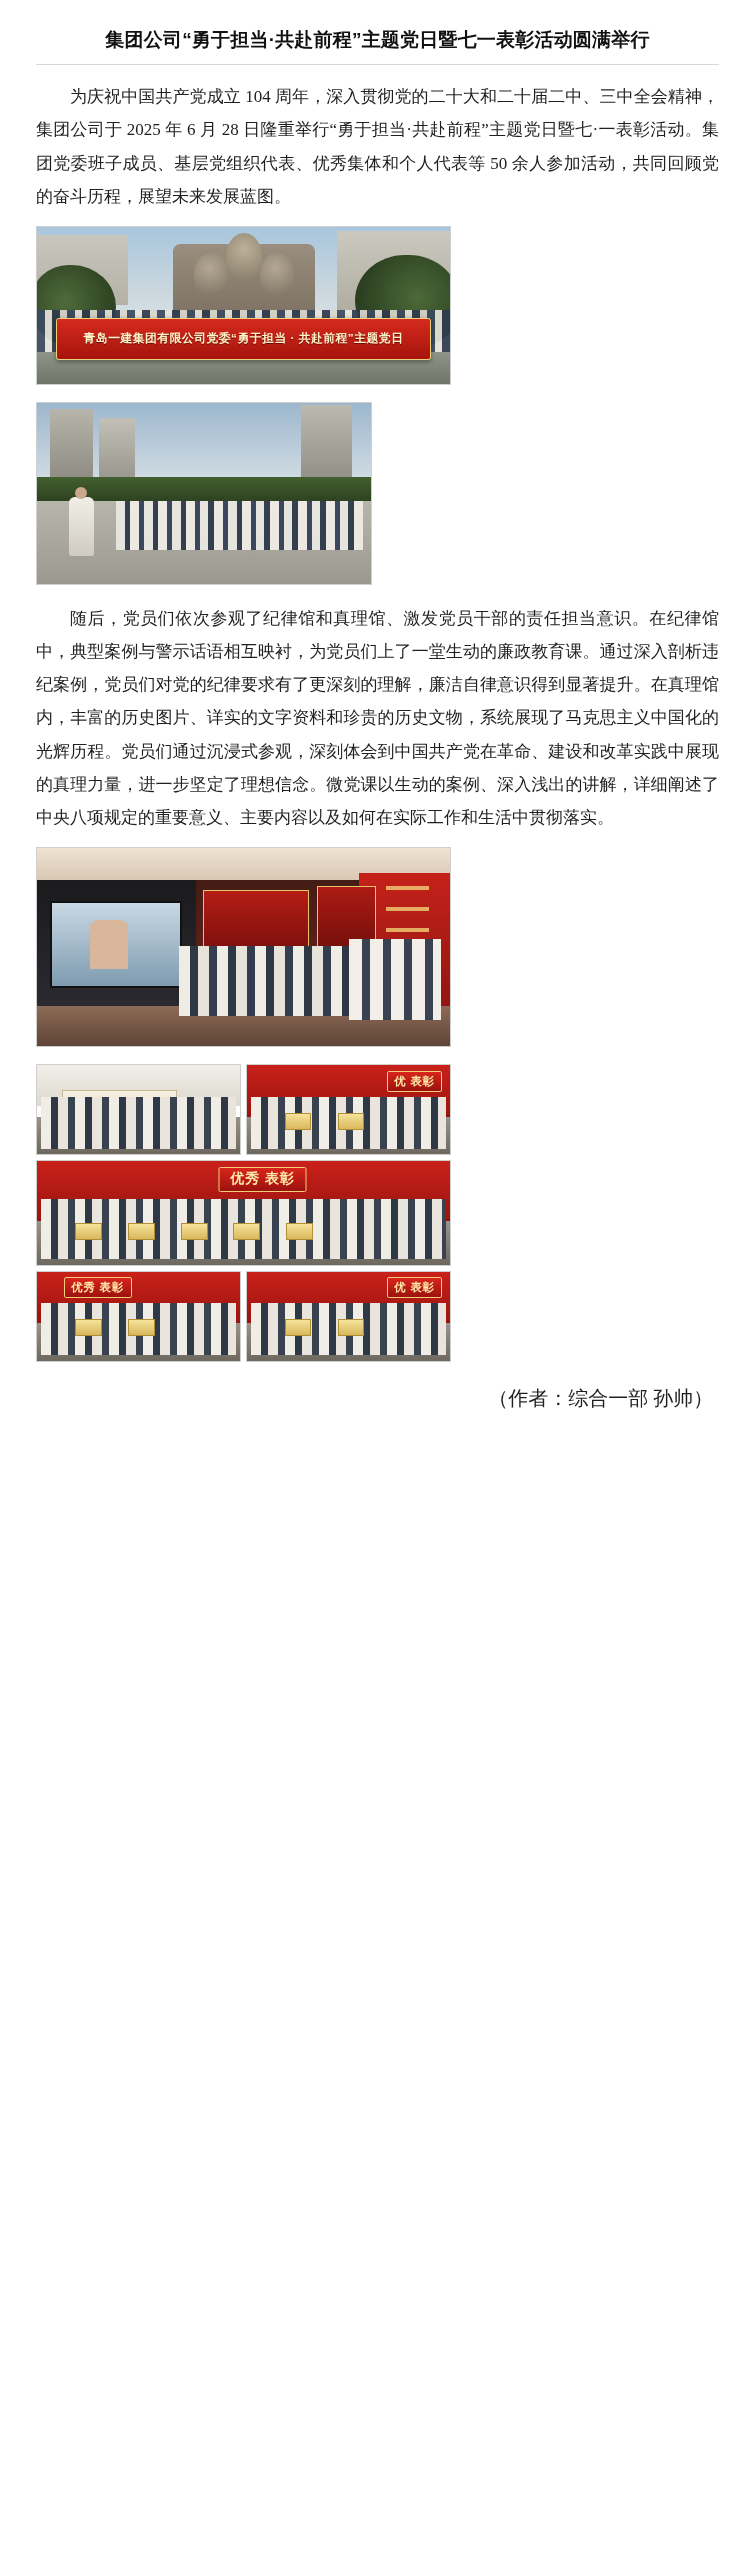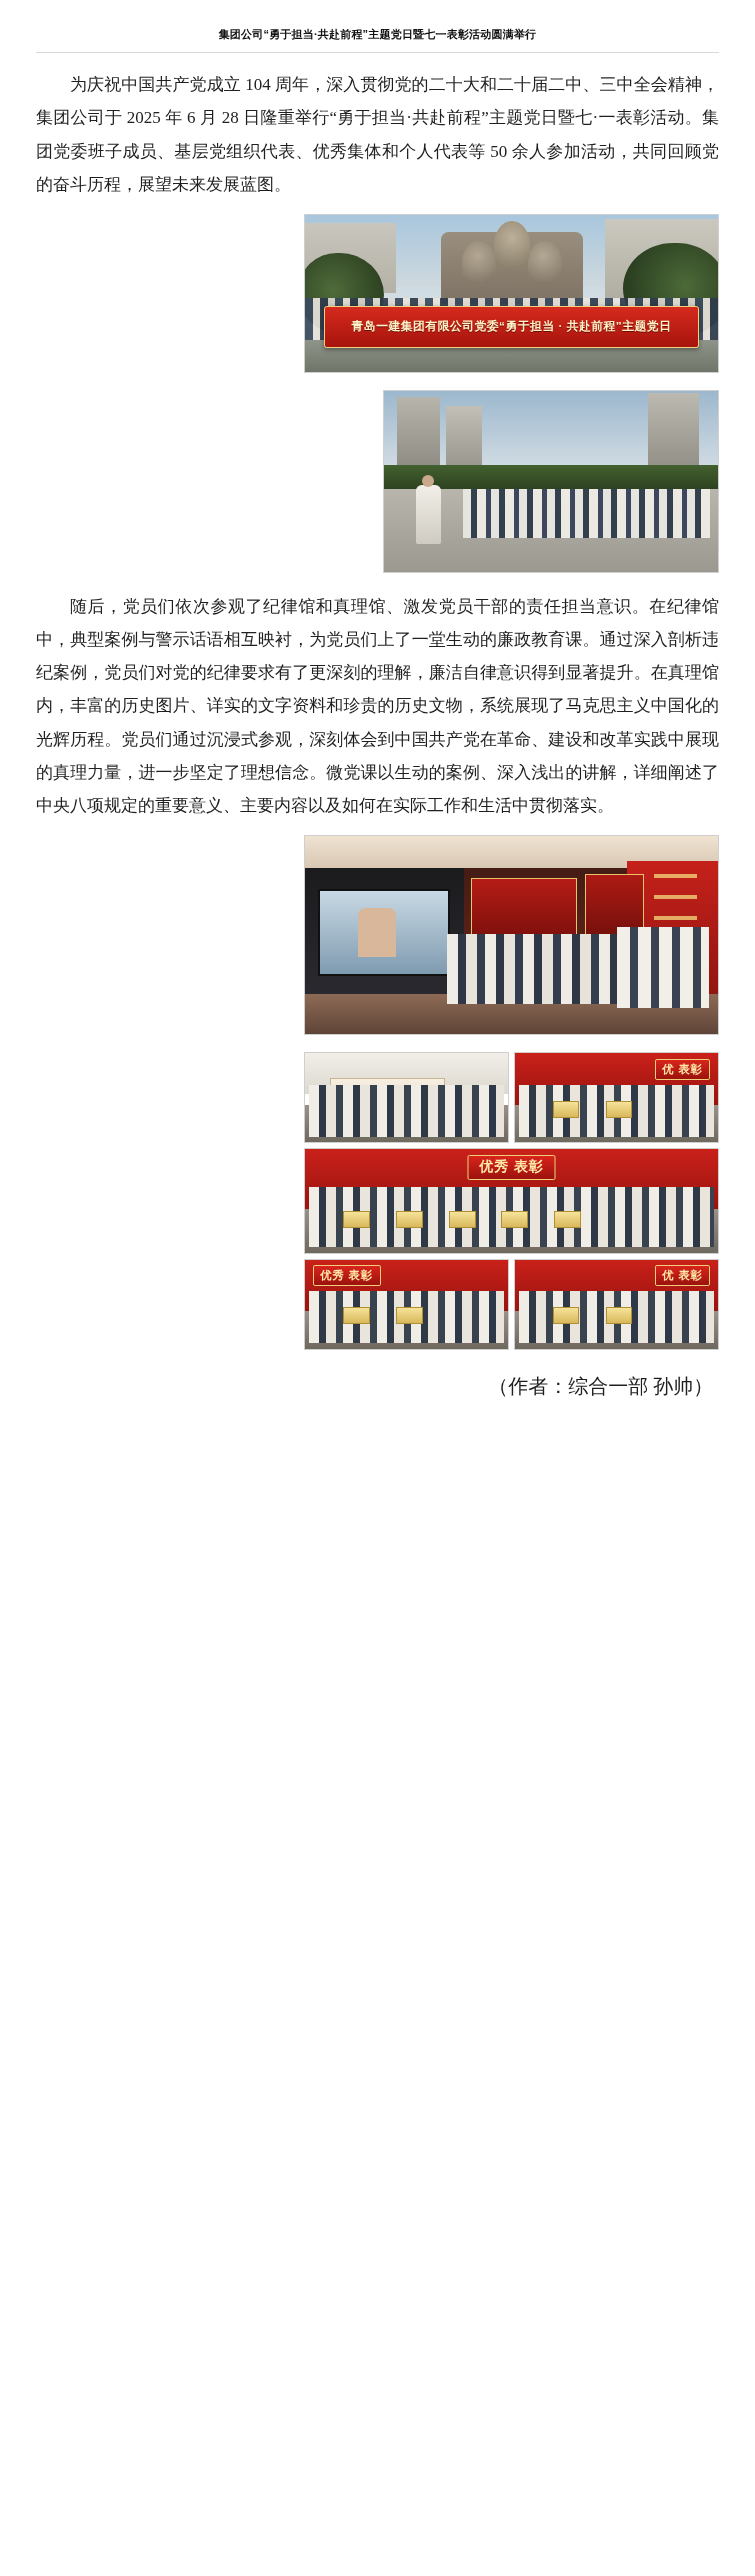--- a/index.html
+++ b/index.html
@@ -15,21 +15,21 @@
   .page {
     width: 755px;
     box-sizing: border-box;
     padding: 24.6px 36px 28px 36px;
     background: #fff;
   }
   .title {
     text-align: center;
     font-family: "Liberation Sans", "DejaVu Sans", sans-serif;
     font-weight: bold;
-    font-size: 11px;
+    font-size: 19px;
     line-height: 1.5;
     color: #111;
     letter-spacing: 0.2px;
     margin: 1.9px 0 9.4px 0;
   }
   .rule {
     height: 0.9px;
     background: #d8d8d8;
     margin: 9.4px 0 15px 0;
   }
@@ -38,21 +38,21 @@
     line-height: 1.95;
     text-align: justify;
     text-justify: inter-ideograph;
     text-indent: 2em;
     margin: 0 0 13.2px 0;
     color: #1f1f1f;
   }
   .figure {
     margin: 9.4px 0 17px 0;
     display: flex;
-    justify-content: flex-end;
+    justify-content: flex-start;
   }
   .photo {
     position: relative;
     overflow: hidden;
     border: 0.9px solid #cfcfcf;
     box-sizing: border-box;
   }
 
   
   .ph1 {
@@ -226,20 +226,21 @@
   .cell .c1 { left:38px; } .cell .c2 { left:91px; } .cell .c3 { left:144px; }
   .cell .c4 { left:196px; } .cell .c5 { left:249px; }
   .cell .sign {
     position:absolute; top:5.7px; right:7.6px;
     background: linear-gradient(#d8241c,#9c120d);
     color:#ffe9a8;
     font-family:"Liberation Sans","DejaVu Sans",sans-serif;
     font-weight:bold; font-size:11.3px;
     padding:1.9px 6.6px; border:0.9px solid #f0cf78; border-radius:1.9px;
     letter-spacing:0.9px;
+    margin-left:19px;
   }
   .cell .sign.center { left:50%; right:auto; transform:translateX(-50%); font-size:14px; padding:2.8px 11.3px; }
   .cell .sign.left { left:7.6px; right:auto; }
   .cell .tbl {
     position:absolute; left:24.6px; top:24.6px; width:113px; height:36px;
     background: linear-gradient(#f7efe0,#e2d6c0); border:0.9px solid #c6b694;
   }
 
   .signature {
     text-align: right;

